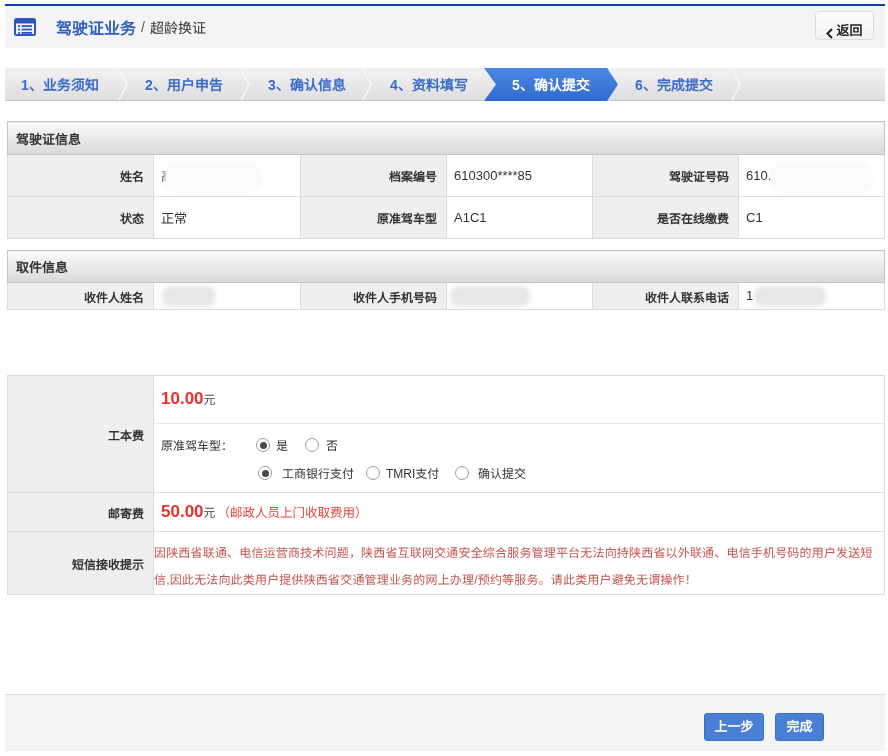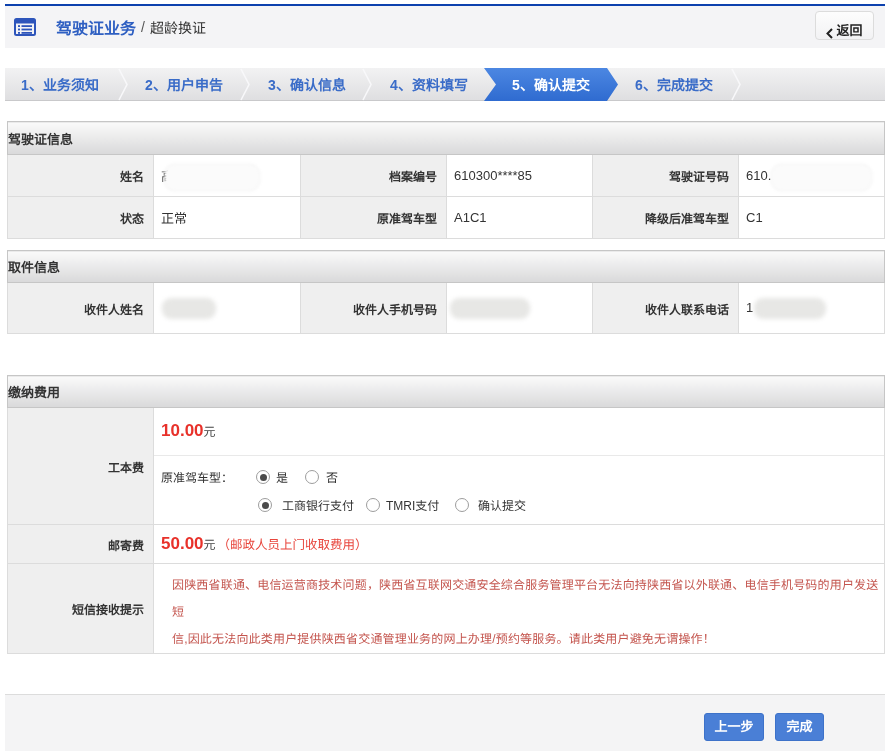--- a/index.html
+++ b/index.html
@@ -10,26 +10,26 @@
 .htitle { position:absolute; left:14px; top:18px; height:18px; display:flex; align-items:center; }
 .htitle .t1 { color:#2e5fc2; font-size:16px; font-weight:bold; margin-left:20px; }
 .htitle .sep { color:#555; font-size:14px; margin:0 5px; }
 .htitle .t2 { color:#333; font-size:14px; }
 .backbtn { position:absolute; left:815px; top:11px; width:59px; height:29px; background:linear-gradient(#fdfdfd,#f2f2f4); border:1px solid #dcdcdc; border-radius:4px; color:#222; font-size:13px; font-weight:bold; display:flex; align-items:flex-end; justify-content:center; }
 .backbtn svg { margin-right:3px; }
 .stepbar { position:absolute; left:0; top:68px; }
 
 .tbl { position:absolute; left:7px; width:877px; border-collapse:collapse; table-layout:fixed; font-size:13px; color:#333; }
 .tbl td { border:1px solid #dcdcdc; vertical-align:middle; }
-.tbl .sechead { background:linear-gradient(#fafafa,#d9d9da); border:1px solid #c6c6c6; font-weight:bold; font-size:13px; color:#333; height:32px; }
+.tbl .sechead { background:linear-gradient(#fafafa,#d9d9da); border:1px solid #c6c6c6; font-weight:bold; font-size:13px; color:#333; padding-left:8px; height:32px; }
 .t1tab .sechead { height:33px; }
 .tbl td.lbl { background:#efefef; text-align:right; padding-right:9px; font-weight:bold; font-size:12px; }
 .tbl td.val { background:#fff; padding-left:7px; font-size:13px; position:relative; }
 .t1tab td.lbl, .t1tab td.val { height:42px; }
-.t2tab td.lbl, .t2tab td.val { height:51px; }
+.t2tab td.lbl, .t2tab td.val { height:27px; }
 .blob { display:inline-block; vertical-align:middle; height:21px; border-radius:9px; background:#e7e7e5; filter:blur(2px); }
 .wblob { position:absolute; border-radius:9px; background:#fbfbfb; box-shadow:0 0 3px rgba(120,120,120,0.18); filter:blur(1px); }
 .redbig { color:#e8312a; font-weight:bold; font-size:17px; }
 .yuan { color:#444; font-size:12px; font-weight:normal; }
 .rednote { color:#e8453c; font-size:12.5px; margin-left:2px; }
 .radio { position:absolute; width:14px; height:14px; border:1px solid #9d9d9d; border-radius:50%; background:#fff; }
 .radio.on::after { content:""; position:absolute; left:2.5px; top:2.5px; width:7px; height:7px; background:#4a4a4a; border-radius:50%; }
 .fee12 { position:absolute; font-size:12px; color:#333; line-height:14px; white-space:nowrap; }
 .vcode-ipt { position:absolute; left:7px; top:11px; width:138px; height:28px; border:1px solid #c9c9c9; border-radius:2px; background:#fff; }
 .vcode-btn { position:absolute; left:149px; top:11px; width:87px; height:28px; border:1px solid #bdbdbd; border-radius:3px; background:linear-gradient(#f7f7f7,#e9e9e9); font-size:13px; font-weight:bold; color:#333; text-align:center; line-height:26px; }
@@ -109,21 +109,21 @@
     <td class="lbl">档案编号</td>
         <td class="val">610300****85</td>
     <td class="lbl">驾驶证号码</td>
         <td class="val">610.<span class="wblob" style="left:33px; top:10px; width:99px; height:25px;"></span></td>
   </tr>
   <tr>
     <td class="lbl">状态</td>
         <td class="val">正常</td>
     <td class="lbl">原准驾车型</td>
         <td class="val">A1C1</td>
-    <td class="lbl">降级后准驾车型</td>
+    <td class="lbl">是否在线缴费</td>
         <td class="val">C1</td>
   </tr>
 </tbody>
   </table>
 
 <table class="tbl t2tab" style="top:250px;border-radius:20px;">
   <colgroup>
       <col style="width:146px">
       <col style="width:147px">
       <col style="width:146px">
@@ -145,23 +145,20 @@
   </tr>
 </tbody>
   </table>
 
 <table class="tbl t3tab" style="top:375px;">
   <colgroup>
       <col style="width:146px">
       <col style="width:731px">
     </colgroup>
   <tbody>
-      <tr>
-        <td class="sechead" colspan="2">缴纳费用</td>
-      </tr>
   <tr>
     <td class="lbl" style="height:117px;">工本费</td>
     <td class="val" style="padding:12px; height:117px;">
       <div style="position:absolute; left:0; top:0; width:100%; height:48px; border-bottom:1px solid #e9e9e9;"></div>
       <div style="position:absolute; left:7px; top:13px; white-space:nowrap;"><span class="redbig">10.00</span><span class="yuan">元</span></div>
       <div class="fee12" style="left:7px; top:63px;">原准驾车型：</div>
       <span class="radio on" style="left:102px; top:62px;"></span>
       <div class="fee12" style="left:122px; top:63px;">是</div>
       <span class="radio" style="left:151px; top:62px;"></span>
       <div class="fee12" style="left:172px; top:63px;">否</div>
@@ -173,21 +170,21 @@
       <span class="radio" style="left:301px; top:90px;"></span>
       <div class="fee12" style="left:324px; top:91px;">确认提交</div>
     </td>
   </tr>
   <tr>
     <td class="lbl" style="height:39px;">邮寄费</td>
     <td class="val" style="padding-left:7px;"><span class="redbig">50.00</span><span class="yuan">元</span><span class="rednote">（邮政人员上门收取费用）</span></td>
   </tr>
   <tr>
     <td class="lbl" style="height:63px;">短信接收提示</td>
-    <td class="val" style="padding-left:18px; vertical-align:top; padding-top:8px;">
+    <td class="val" style="padding-left:0; vertical-align:top; padding-top:8px;">
           <div class="smsnote">因陕西省联通、电信运营商技术问题，陕西省互联网交通安全综合服务管理平台无法向持陕西省以外联通、电信手机号码的用户发送短<br>信,因此无法向此类用户提供陕西省交通管理业务的网上办理/预约等服务。请此类用户避免无谓操作！</div>
         </td>
   </tr>
 </tbody>
   </table>
 
 <div class="footer">
   <div class="fbtn" style="left:699px; width:60px;">上一步</div>
   <div class="fbtn" style="left:770px; width:49px;">完成</div>
 </div>

